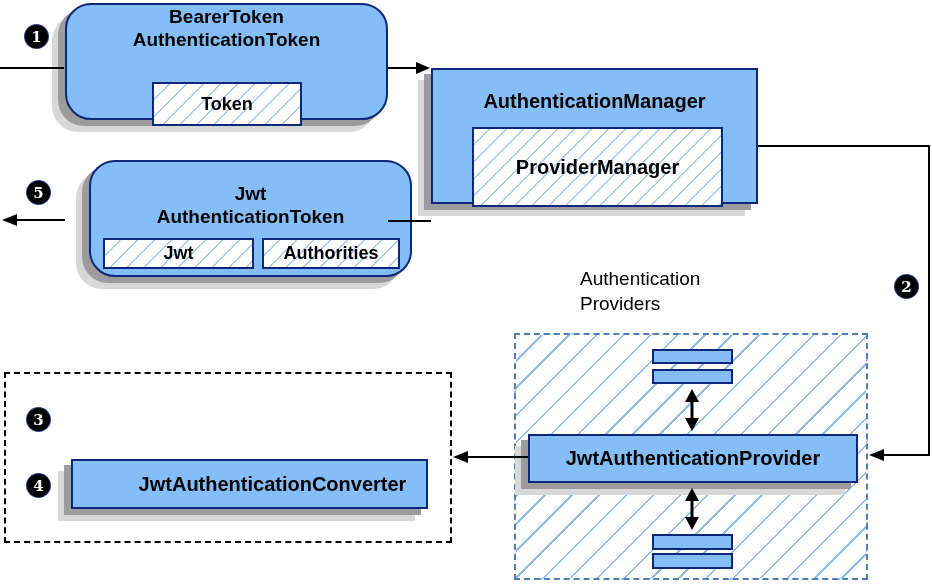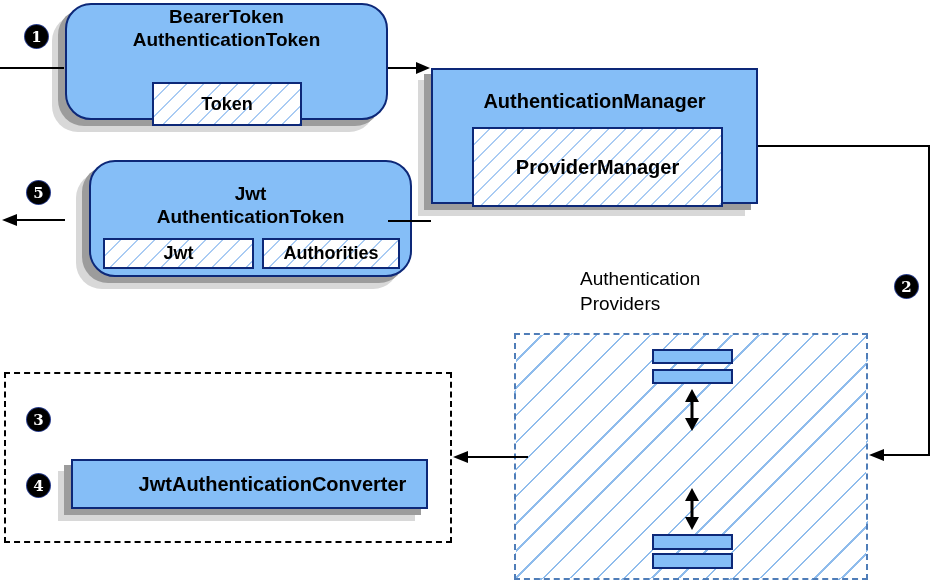--- a/index.html
+++ b/index.html
@@ -106,20 +106,21 @@
     <div class="title">AuthenticationToken</div>
     <div class="chip hatch center-flex jwt-chip">Jwt</div>
     <div class="chip hatch center-flex authorities-chip">Authorities</div>
   </div>
 
   <div class="node shadow auth-manager">
     <div>AuthenticationManager</div>
     <div class="chip hatch center-flex provider-manager" style="font-size:20px;">ProviderManager</div>
   </div>
 
+  <div class="node shadow center-flex jwt-provider">JwtAuthenticationProvider</div>
 
   <div class="node shadow center-flex jwt-converter">JwtAuthenticationConverter</div>
 
   <div class="badge badge-1">1</div>
   <div class="badge badge-2">2</div>
   <div class="badge badge-3">3</div>
   <div class="badge badge-4">4</div>
   <div class="badge badge-5">5</div>
 
   <svg class="connectors" viewBox="0 0 932 584" xmlns="http://www.w3.org/2000/svg">

